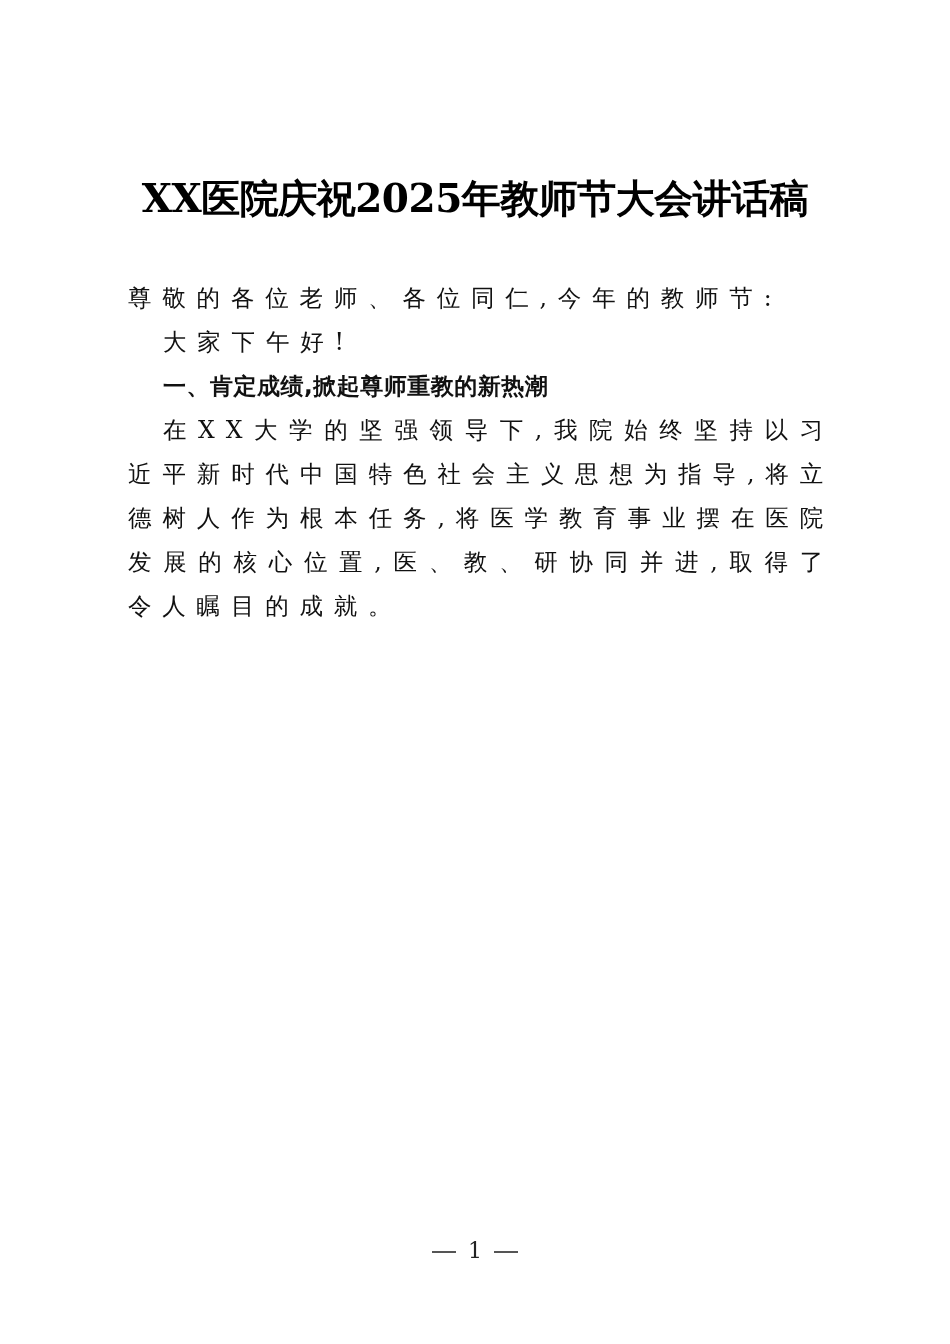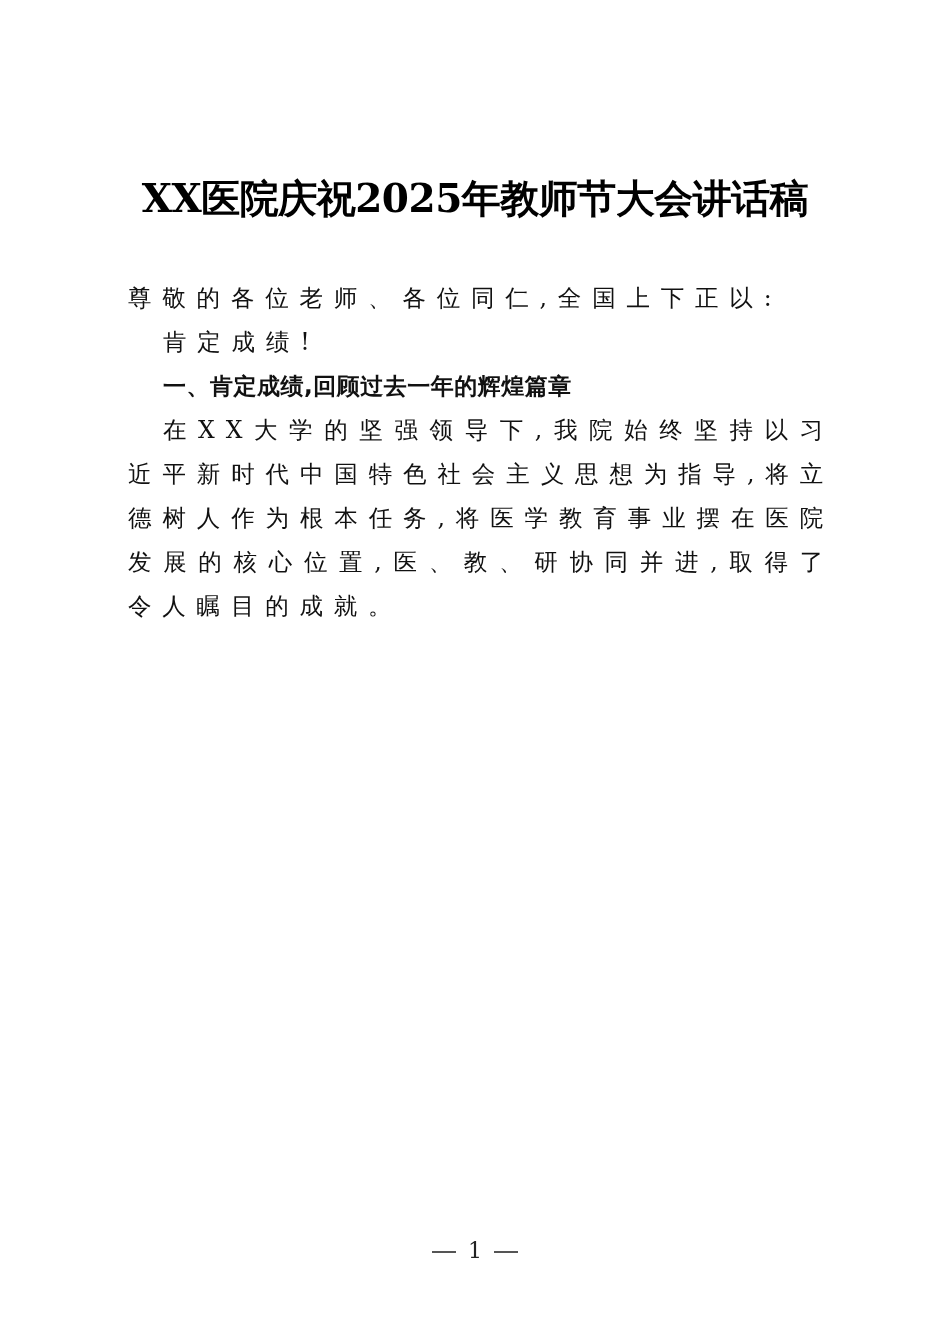--- a/index.html
+++ b/index.html
@@ -29,22 +29,22 @@
   }
   .footer .dash { display: inline-block; width: 24px; height: 2px; background: #555; vertical-align: middle; margin: 0 12px; }
 </style>
 </head>
 <body>
 
 <div class="page">
   <div class="title">XX医院庆祝2025年教师节大会讲话稿</div>
 
   <div class="body">
-    <p class="salutation">尊敬的各位老师、各位同仁,全国上下正以:</p>
-    <p class="indent">肯定成绩!</p>
-    <p class="heading">一、肯定成绩,回顾过去一年的辉煌篇章</p>
+    <p class="salutation">尊敬的各位老师、各位同仁,今年的教师节:</p>
+    <p class="indent">大家下午好!</p>
+    <p class="heading">一、肯定成绩,掀起尊师重教的新热潮</p>
     <p class="indent">在XX大学的坚强领导下,我院始终坚持以习近平新时代中国特色社会主义思想为指导,将立德树人作为根本任务,将医学教育事业摆在医院发展的核心位置,医、教、研协同并进,取得了令人瞩目的成就。</p>
   </div>
 
   <div class="footer">
     <span class="dash"></span><span>1</span><span class="dash"></span>
   </div>
 </div>
 
 </body></html>

